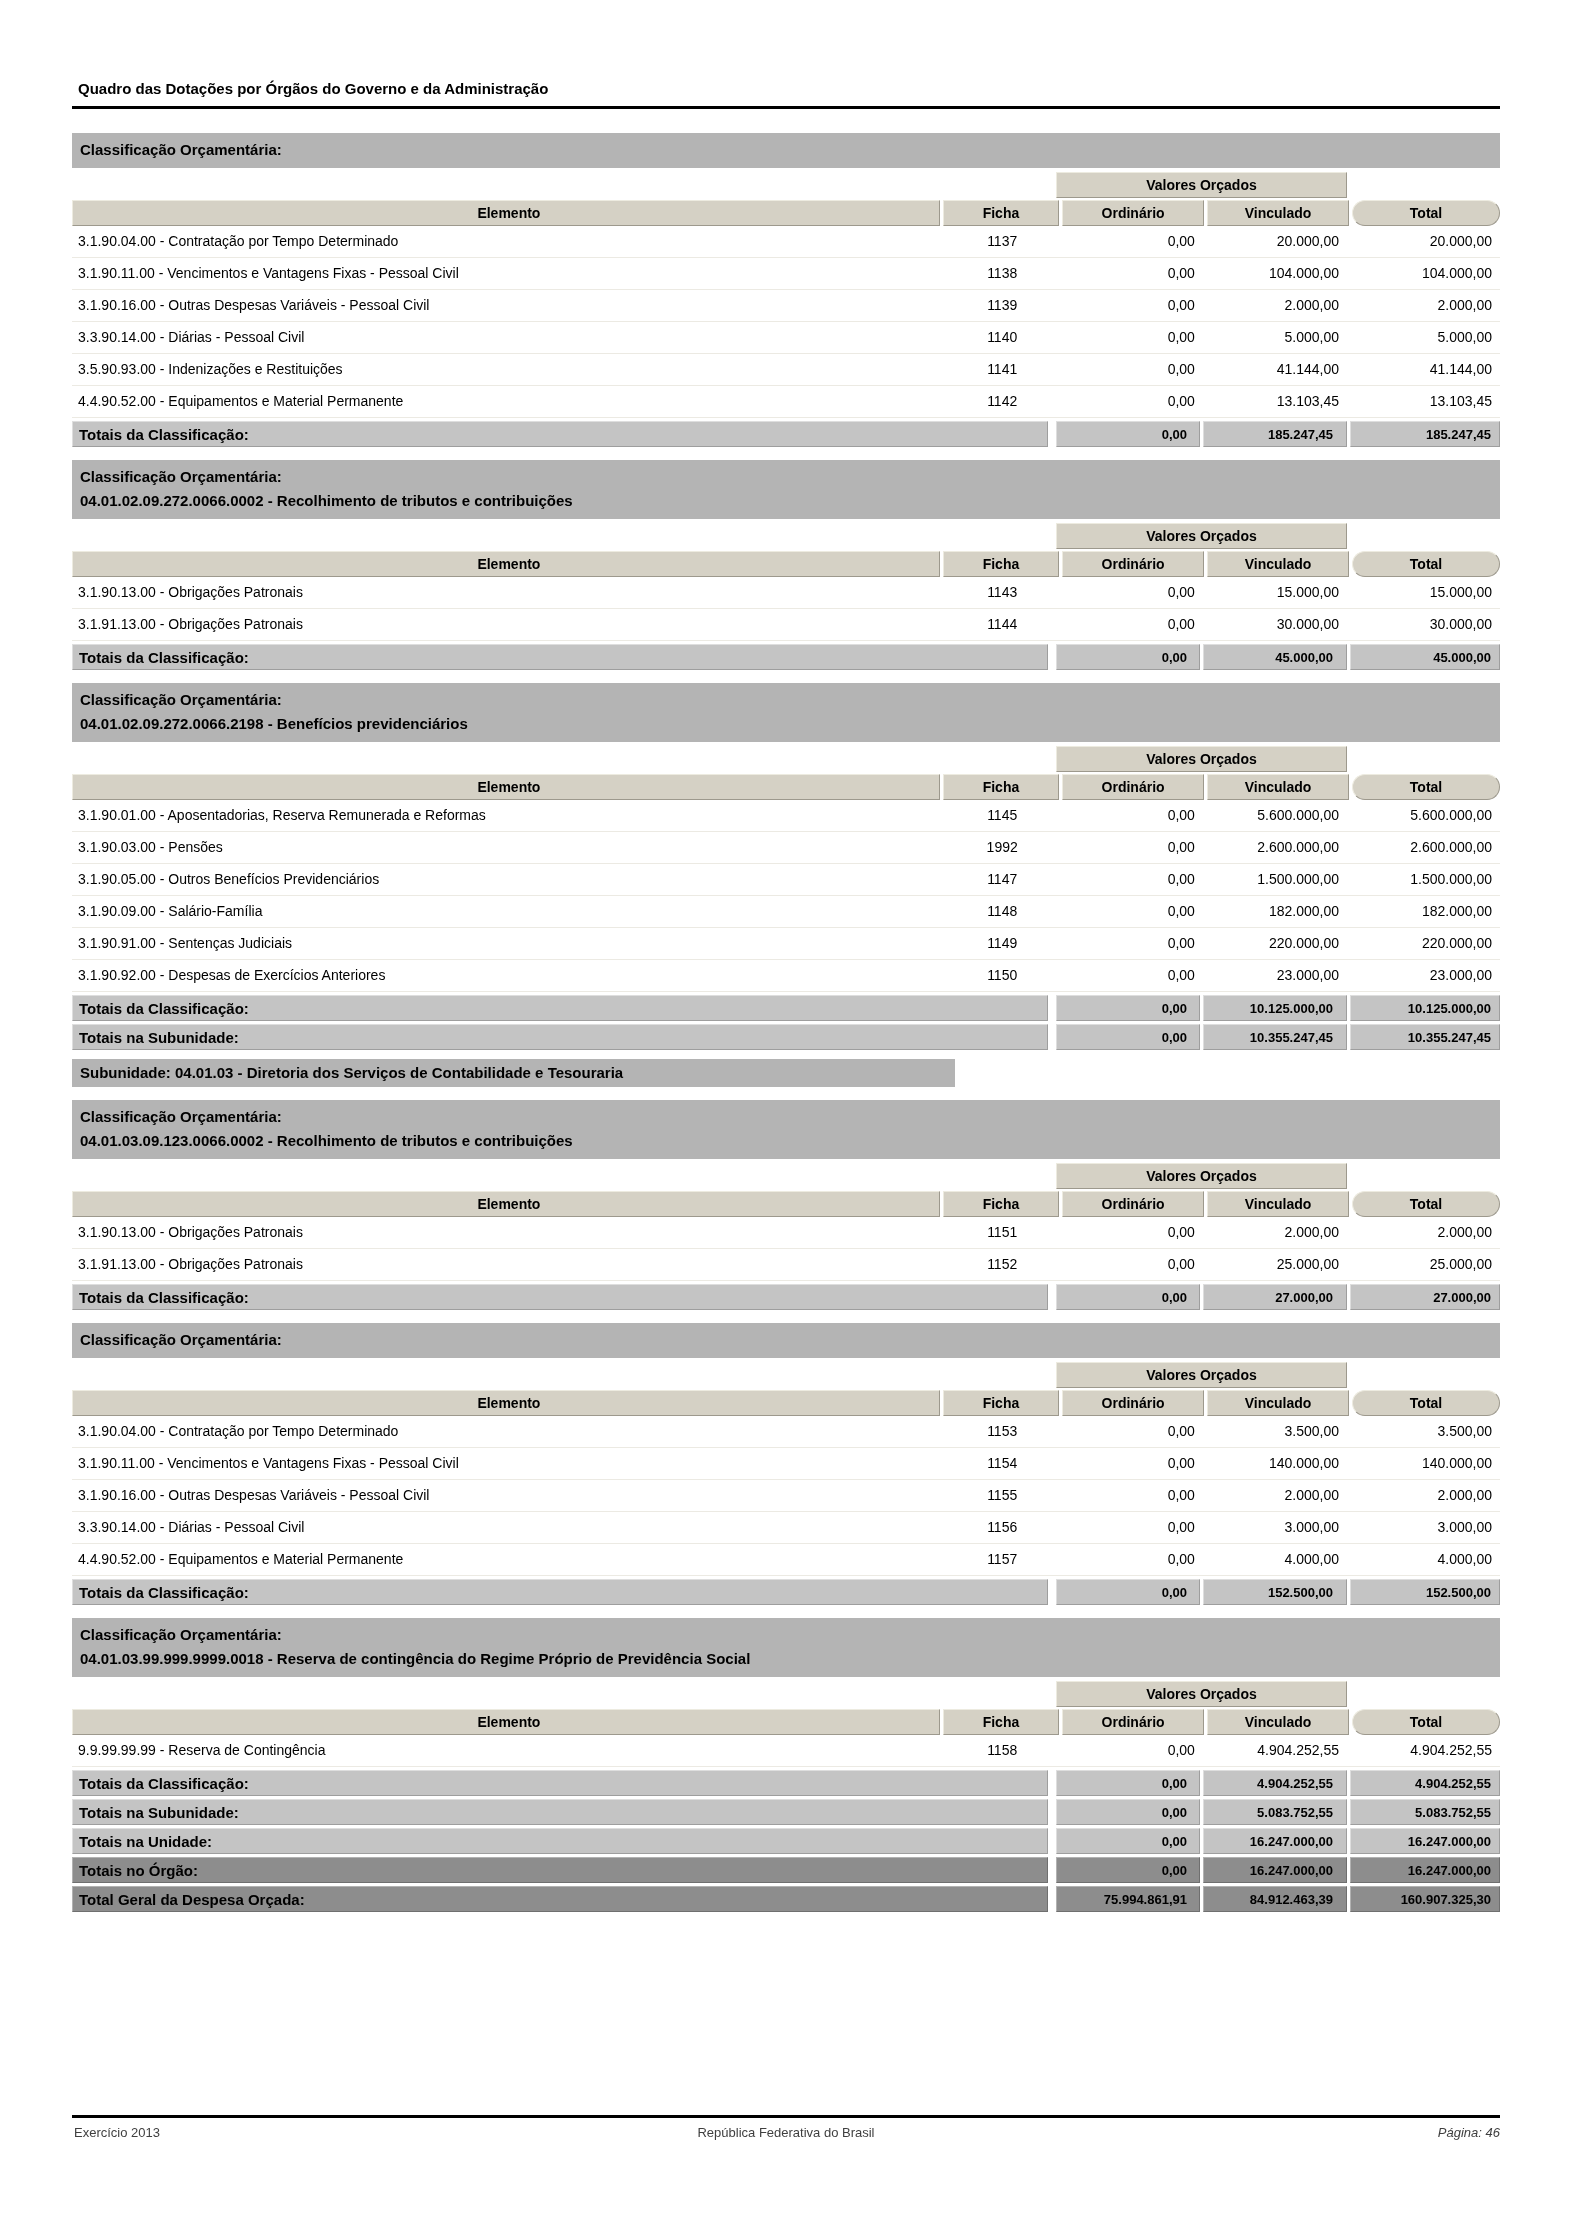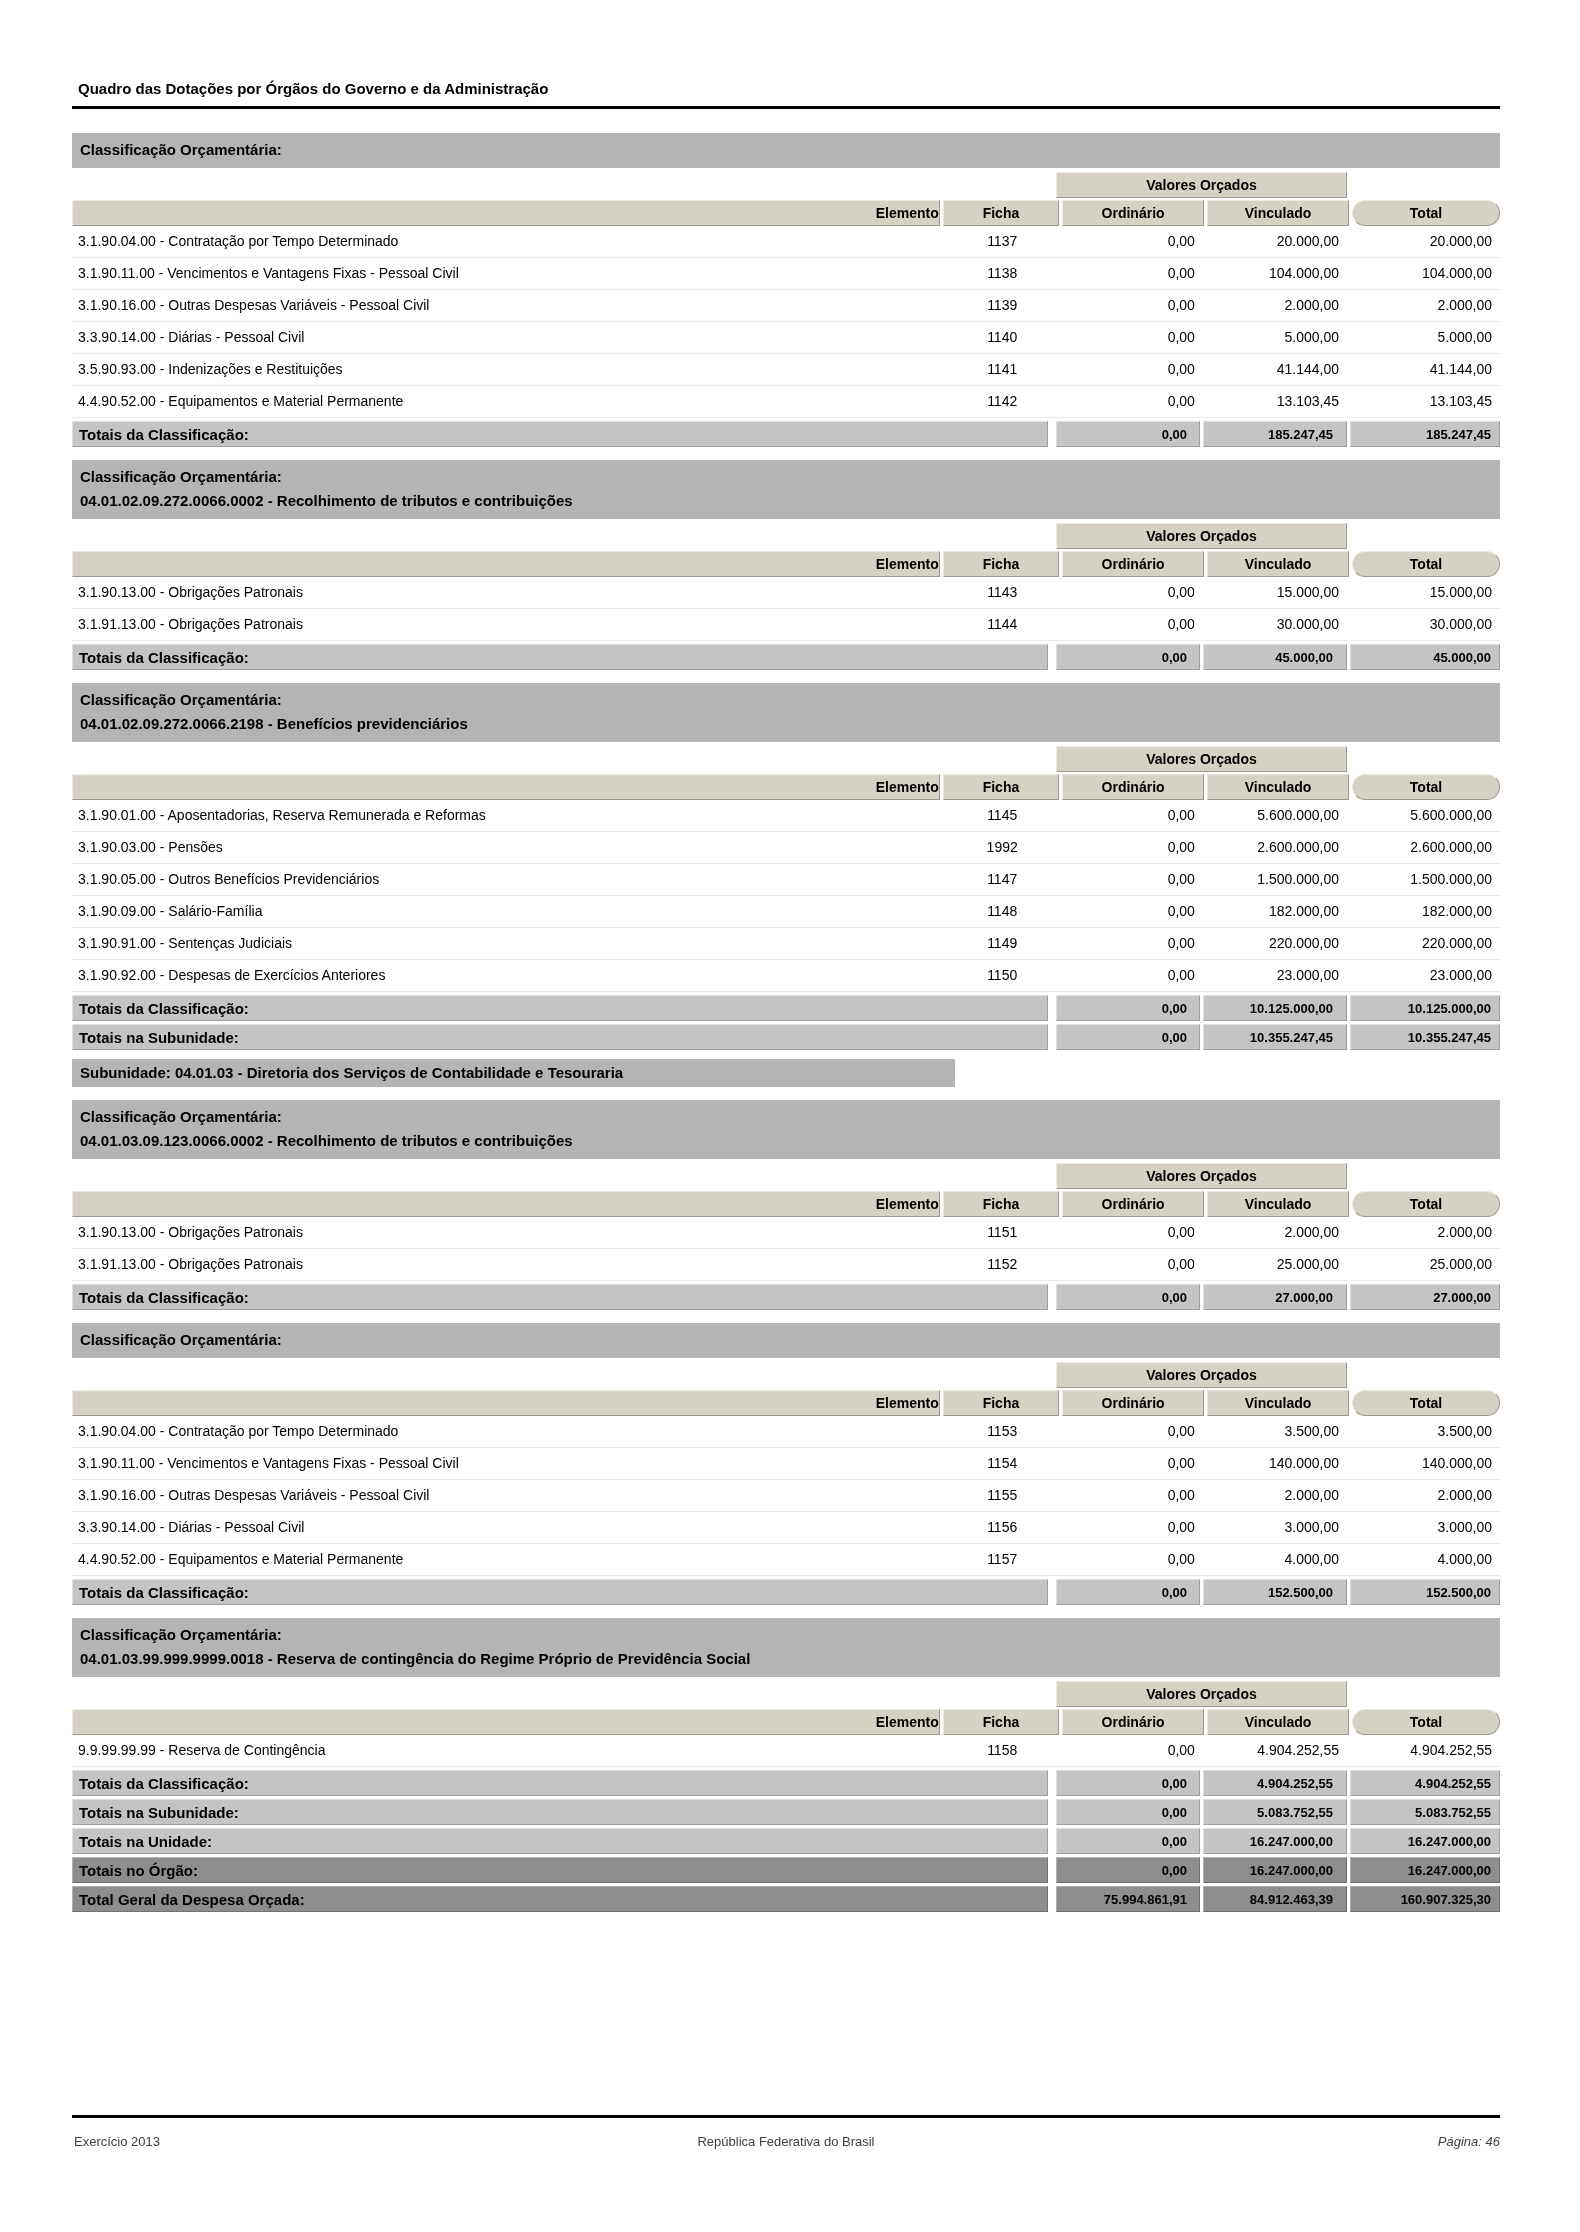--- a/index.html
+++ b/index.html
@@ -26,21 +26,21 @@
   }
 
   .head-row{margin-top:2px;display:flex;height:26px;}
   .c-el{width:883px;}.c-ficha{width:121px;}.c-ord{width:147px;}.c-vin{width:147px;}.c-tot{width:150px;}
   .hbox{
     height:26px;box-sizing:border-box;margin-right:3px;
     background:#d5d1c5;border:1px solid;border-color:#edebe0 #9d998d #9d998d #edebe0;
     font-size:14px;font-weight:bold;text-align:center;line-height:24px;
   }
   .hcol.c-tot .hbox{margin-right:0;border-radius:13px;}
-  .hcol.c-el .hbox{text-align:right;padding-left:6px;}
+  .hcol.c-el .hbox{text-align:center;padding-left:6px;}
 
   .drow{display:flex;height:32px;box-sizing:border-box;border-bottom:1px solid #eceae3;}
   .dcell{box-sizing:border-box;font-size:14px;line-height:31px;white-space:nowrap;overflow:hidden;}
   .dcell.c-el{padding-left:6px;}
   .dcell.c-ficha{text-align:center;}
   .num{text-align:right;}
   .c-ord.num{padding-right:12px;}
   .c-vin.num{padding-right:13px;}
   .c-tot.num{padding-right:8px;}
 
@@ -60,21 +60,21 @@
   .trow.light .tlabel,.trow.light .tcell{background:#c4c4c4;border-color:#dedede #9e9e9e #9e9e9e #dedede;}
   .trow.dark .tlabel,.trow.dark .tcell{background:#8d8d8d;border-color:#b2b2b2 #6f6f6f #6f6f6f #b2b2b2;}
 
   .subunit-banner{
     margin-top:9px;width:883px;box-sizing:border-box;background:#b4b4b4;
     padding:3px 0 3px 8px;font-size:15px;font-weight:bold;line-height:22px;white-space:nowrap;
   }
 
   .footer{position:absolute;left:72px;top:2115px;width:1428px;}
   .footer-rule{height:3px;background:#000;}
-  .footer-row{position:relative;margin-top:16px;height:18px;font-size:13px;color:#3f3f3f;}
+  .footer-row{position:relative;margin-top:7px;height:18px;font-size:13px;color:#3f3f3f;}
   .f-left{position:absolute;left:2px;}
   .f-center{position:absolute;left:0;right:0;text-align:center;}
   .f-right{position:absolute;right:0;font-style:italic;}
 </style>
 </head>
 <body>
 
 <div class="page">
   <div class="doc-title">Quadro das Dotações por Órgãos do Governo e da Administração</div>
   <div class="doc-rule"></div>

